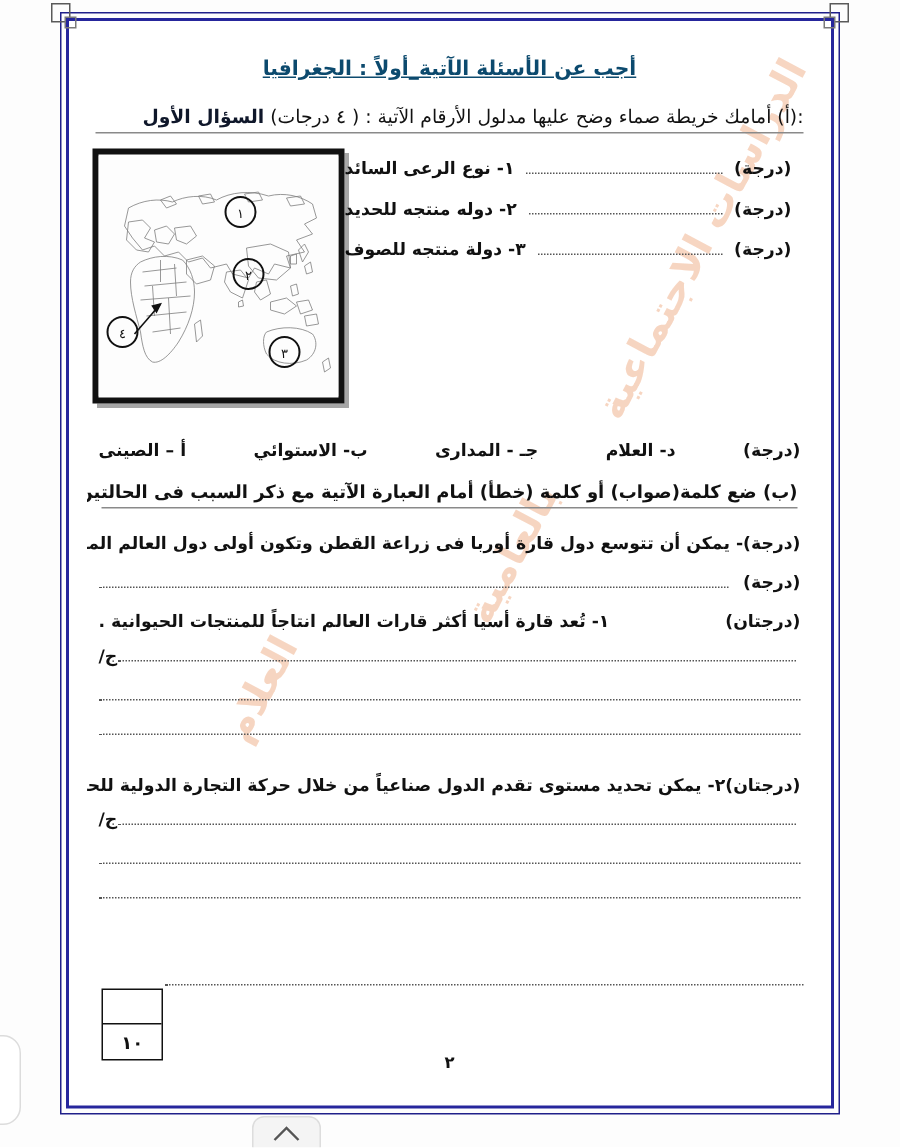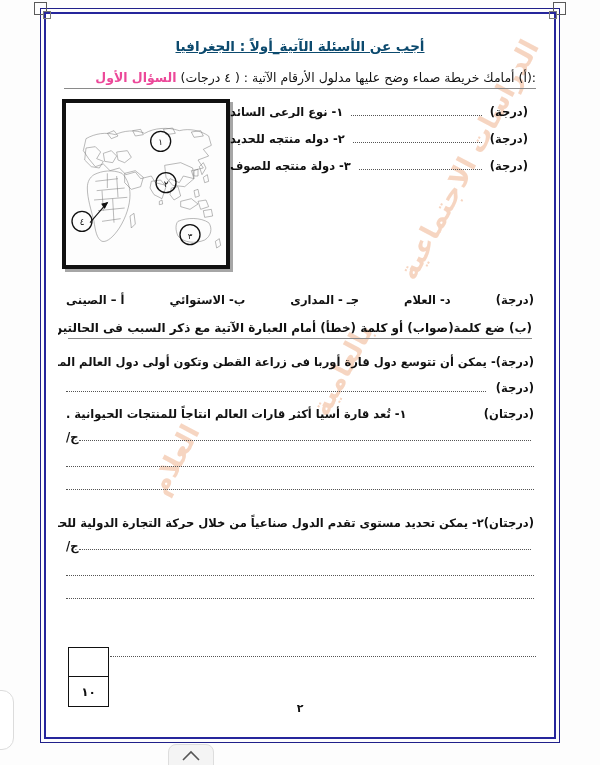--- a/index.html
+++ b/index.html
@@ -103,21 +103,21 @@
   }
   .q-head {
     margin: 16px 6px 0 6px;
     font-size: 12.5px;
     border-bottom: 1px solid #8a8a8a;
     padding-bottom: 3px;
     position: relative;
     z-index: 6;
     white-space: nowrap;
   }
-  .q-head .q-label { color: #ec4899; font-weight: bold; margin-left: 20px; }
+  .q-head .q-label { color: #0f172a; font-weight: bold; margin-left: 20px; }
   .q-head .q-body  { color: #111111; }
 
   .sub-head {
     margin: 14px 10px 0 10px;
     font-size: 12px;
     font-weight: bold;
     color: #111;
     border-bottom: 1px solid #8a8a8a;
     padding-bottom: 3px;
     text-align: center;
@@ -265,21 +265,21 @@
     height: 10px;
     margin-right: 3px;
   }
 
   
   .score-box {
     position: absolute;
     left: 10px;
     bottom: 22px;
     width: 41px;
-    height: 60px;
+    height: 48px;
     border: 1.5px solid #111;
     box-sizing: border-box;
     background: #fff;
     z-index: 7;
   }
   .score-box .cell-top {
     height: 50%;
     border-bottom: 1.5px solid #111;
     box-sizing: border-box;
   }

